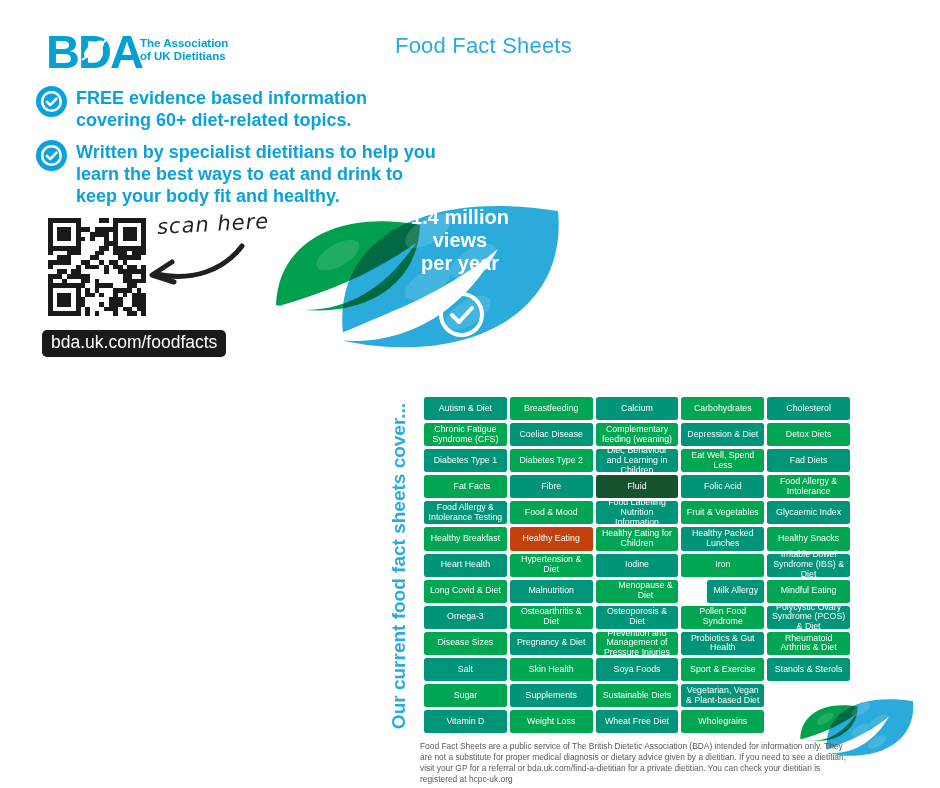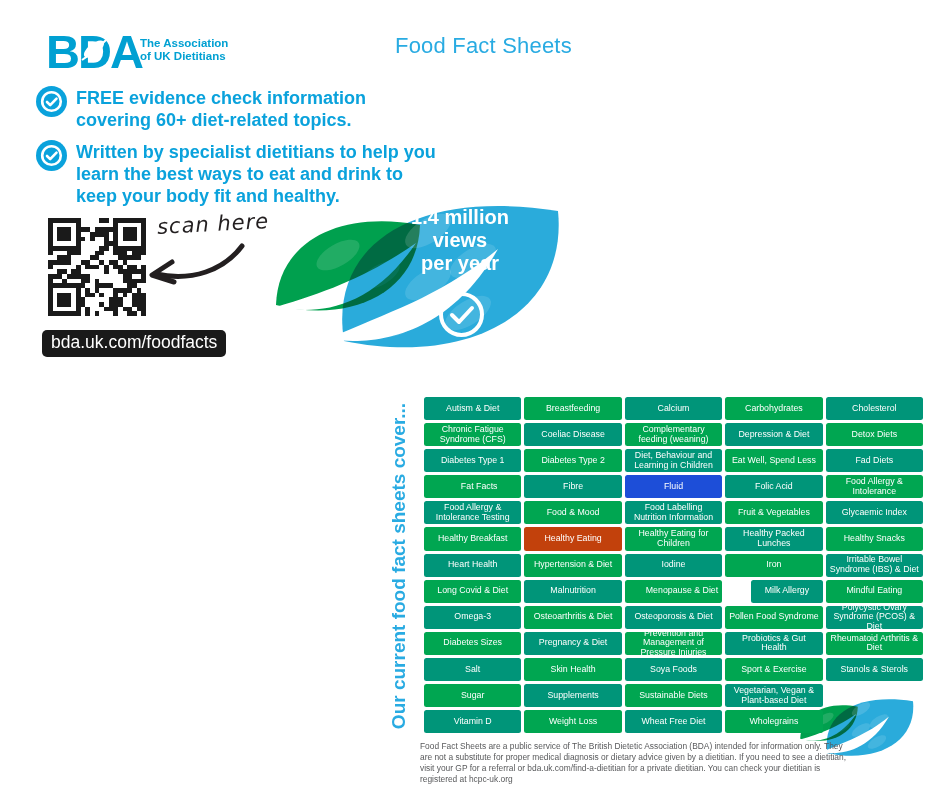--- a/index.html
+++ b/index.html
@@ -33,21 +33,21 @@
   #big-leaf{left:268px;top:183px;}
   #small-leaf{left:797px;top:690px;}
   #stats-text{left:388px;top:206px;width:144px;text-align:center;color:#ffffff;
     font-weight:bold;font-size:20px;line-height:23px;}
   #stats-check{left:438px;top:291px;}
 
   
   #side-label{left:388px;top:735px;transform:rotate(-90deg);transform-origin:0 0;
     width:338px;white-space:nowrap;font-weight:bold;font-size:19px;color:#29abe2;
     text-align:center;}
-  #topics-grid{left:424px;top:397px;width:499px;display:grid;
+  #topics-grid{left:424px;top:397px;width:426px;display:grid;
     grid-template-columns:repeat(5,1fr);grid-auto-rows:23.1px;gap:3px;}
   .cell{border-radius:2.5px;display:flex;align-items:center;justify-content:center;
     text-align:center;color:#ffffff;font-size:8.8px;line-height:1.12;padding:1px 3px;}
   .cell.empty{background:transparent;}
 
   
   #footer-disclaimer{left:420px;top:741px;width:434px;font-size:8.4px;line-height:1.32;color:#58595b;}
 </style>
 </head>
 <body>
@@ -65,21 +65,21 @@
 </div>
 <div class="abs" id="page-title">Food Fact Sheets</div>
 
 <div class="bullet" id="bullet-0">
   <svg width="31" height="31" viewBox="0 0 31 31">
     <circle cx="15.5" cy="15.5" r="15.5" fill="#0aa2dc"></circle>
     <circle cx="15.5" cy="15.5" r="9.3" fill="none" stroke="#ffffff" stroke-width="2.6"></circle>
     <path d="M11,16 l3.2,3.2 l6.3,-6.6" fill="none" stroke="#ffffff" stroke-width="2.6" stroke-linecap="round" stroke-linejoin="round"></path>
   </svg>
   <div class="txt">
-    <div>FREE evidence check information</div>
+    <div>FREE evidence based information</div>
     <div>covering 60+ diet-related topics.</div>
   </div>
 </div>
 <div class="bullet" id="bullet-1">
   <svg width="31" height="31" viewBox="0 0 31 31">
     <circle cx="15.5" cy="15.5" r="15.5" fill="#0aa2dc"></circle>
     <circle cx="15.5" cy="15.5" r="9.3" fill="none" stroke="#ffffff" stroke-width="2.6"></circle>
     <path d="M11,16 l3.2,3.2 l6.3,-6.6" fill="none" stroke="#ffffff" stroke-width="2.6" stroke-linecap="round" stroke-linejoin="round"></path>
   </svg>
   <div class="txt">
@@ -395,21 +395,21 @@
     <div class="cell" style="background: rgb(0, 166, 81);">Complementary feeding (weaning)</div>
     <div class="cell" style="background: rgb(0, 149, 121);">Depression &amp; Diet</div>
     <div class="cell" style="background: rgb(0, 166, 81);">Detox Diets</div>
     <div class="cell" style="background: rgb(0, 149, 121);">Diabetes Type 1</div>
     <div class="cell" style="background: rgb(0, 166, 81);">Diabetes Type 2</div>
     <div class="cell" style="background: rgb(0, 149, 121);">Diet, Behaviour and Learning in Children</div>
     <div class="cell" style="background: rgb(0, 166, 81);">Eat Well, Spend Less</div>
     <div class="cell" style="background: rgb(0, 149, 121);">Fad Diets</div>
     <div class="cell" style="background: rgb(0, 166, 81); padding-left: 16px;">Fat Facts</div>
     <div class="cell" style="background: rgb(0, 149, 121);">Fibre</div>
-    <div class="cell" style="background: #1d4ed8;">Fluid</div>
+    <div class="cell" style="background: #14532d;">Fluid</div>
     <div class="cell" style="background: rgb(0, 149, 121);">Folic Acid</div>
     <div class="cell" style="background: rgb(0, 166, 81);">Food Allergy &amp; Intolerance</div>
     <div class="cell" style="background: rgb(0, 149, 121);">Food Allergy &amp; Intolerance Testing</div>
     <div class="cell" style="background: rgb(0, 166, 81);">Food &amp; Mood</div>
     <div class="cell" style="background: rgb(0, 149, 121);">Food Labelling Nutrition Information</div>
     <div class="cell" style="background: rgb(0, 166, 81);">Fruit &amp; Vegetables</div>
     <div class="cell" style="background: rgb(0, 149, 121);">Glycaemic Index</div>
     <div class="cell" style="background: rgb(0, 166, 81);">Healthy Breakfast</div>
     <div class="cell" style="background: #c2410c;">Healthy Eating</div>
     <div class="cell" style="background: rgb(0, 166, 81);">Healthy Eating for Children</div>
@@ -423,21 +423,21 @@
     <div class="cell" style="background: rgb(0, 166, 81);">Long Covid &amp; Diet</div>
     <div class="cell" style="background: rgb(0, 149, 121);">Malnutrition</div>
     <div class="cell" style="background: rgb(0, 166, 81); padding-left: 20px;">Menopause &amp; Diet</div>
     <div class="cell" style="background: rgb(0, 149, 121); margin-left: 26px;">Milk Allergy</div>
     <div class="cell" style="background: rgb(0, 166, 81);">Mindful Eating</div>
     <div class="cell" style="background: rgb(0, 149, 121);">Omega-3</div>
     <div class="cell" style="background: rgb(0, 166, 81);">Osteoarthritis &amp; Diet</div>
     <div class="cell" style="background: rgb(0, 149, 121);">Osteoporosis &amp; Diet</div>
     <div class="cell" style="background: rgb(0, 166, 81);">Pollen Food Syndrome</div>
     <div class="cell" style="background: rgb(0, 149, 121);">Polycystic Ovary Syndrome (PCOS) &amp; Diet</div>
-    <div class="cell" style="background: rgb(0, 166, 81);">Diabetes Sizes</div>
+    <div class="cell" style="background: rgb(0, 166, 81);">Disease Sizes</div>
     <div class="cell" style="background: rgb(0, 149, 121);">Pregnancy &amp; Diet</div>
     <div class="cell" style="background: rgb(0, 166, 81);">Prevention and Management of Pressure Injuries</div>
     <div class="cell" style="background: rgb(0, 149, 121);">Probiotics &amp; Gut Health</div>
     <div class="cell" style="background: rgb(0, 166, 81);">Rheumatoid Arthritis &amp; Diet</div>
     <div class="cell" style="background: rgb(0, 149, 121);">Salt</div>
     <div class="cell" style="background: rgb(0, 166, 81);">Skin Health</div>
     <div class="cell" style="background: rgb(0, 149, 121);">Soya Foods</div>
     <div class="cell" style="background: rgb(0, 166, 81);">Sport &amp; Exercise</div>
     <div class="cell" style="background: rgb(0, 149, 121);">Stanols &amp; Sterols</div>
     <div class="cell" style="background: rgb(0, 166, 81);">Sugar</div>

